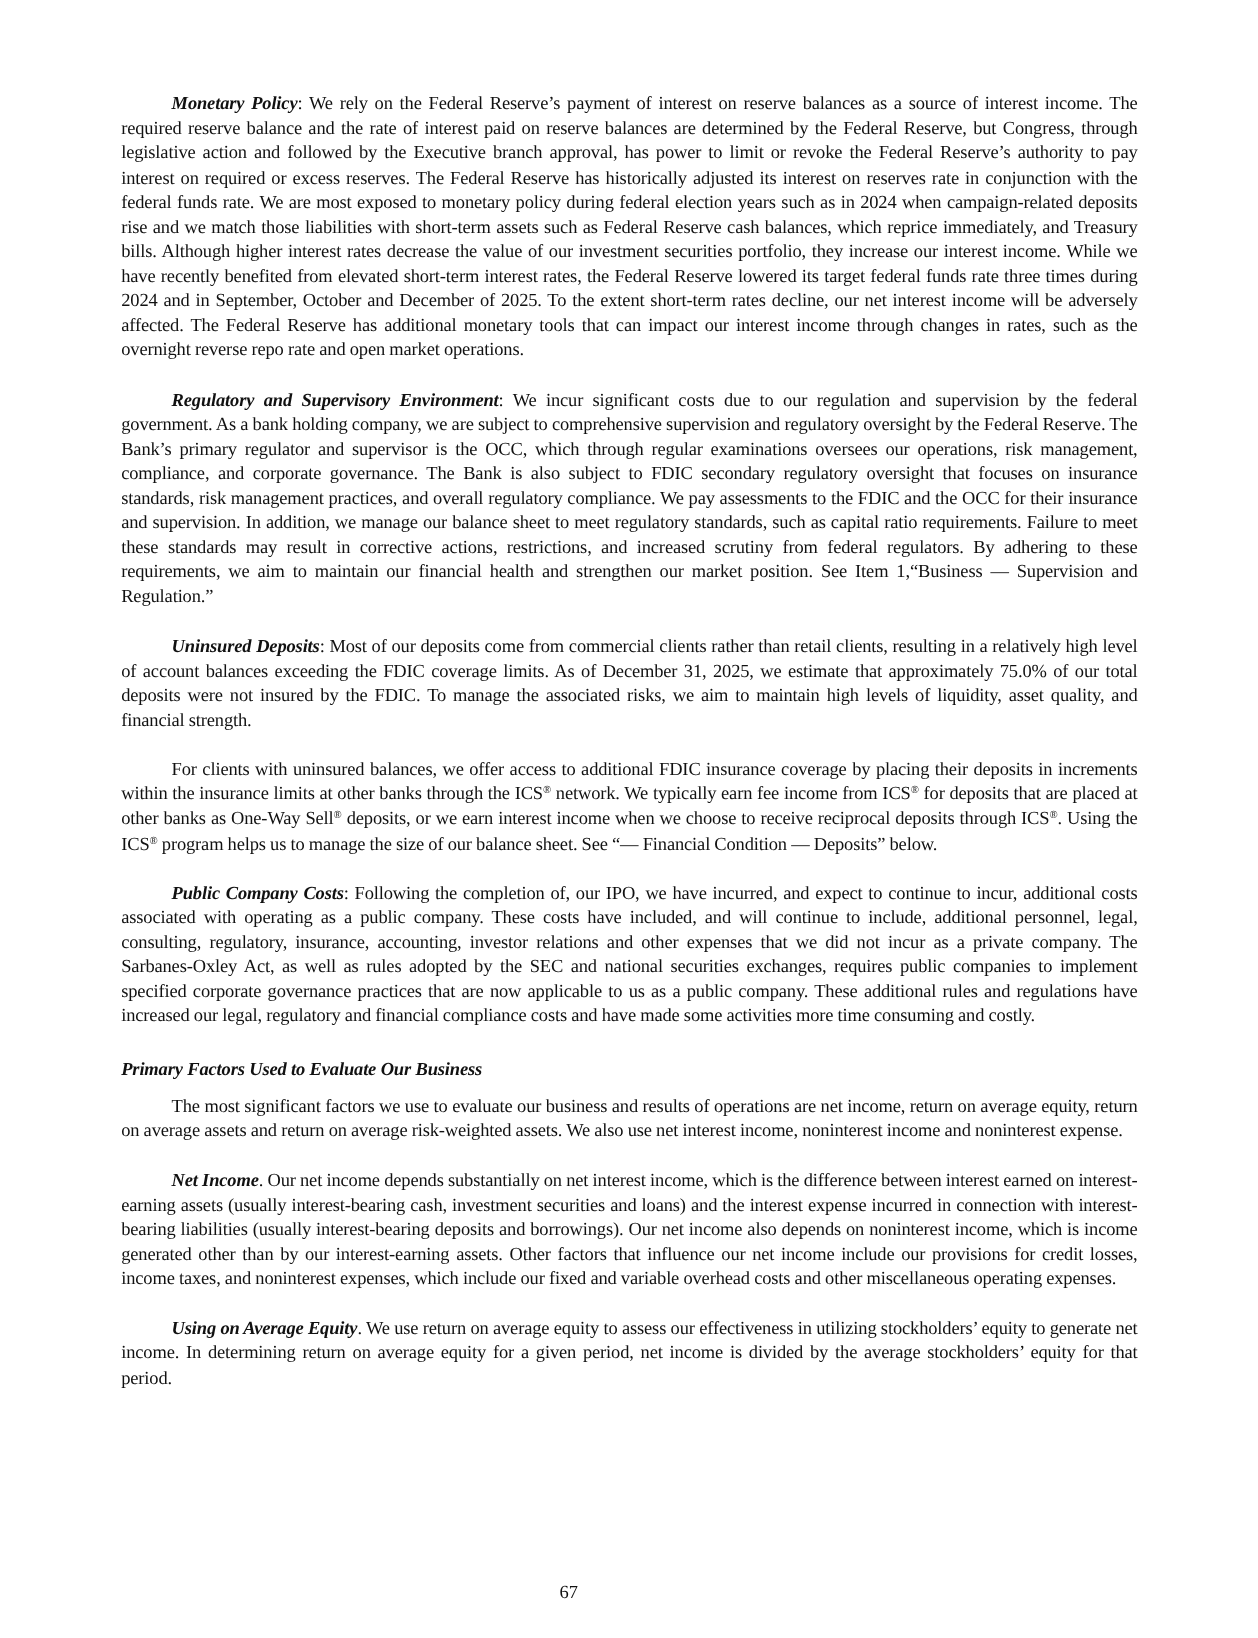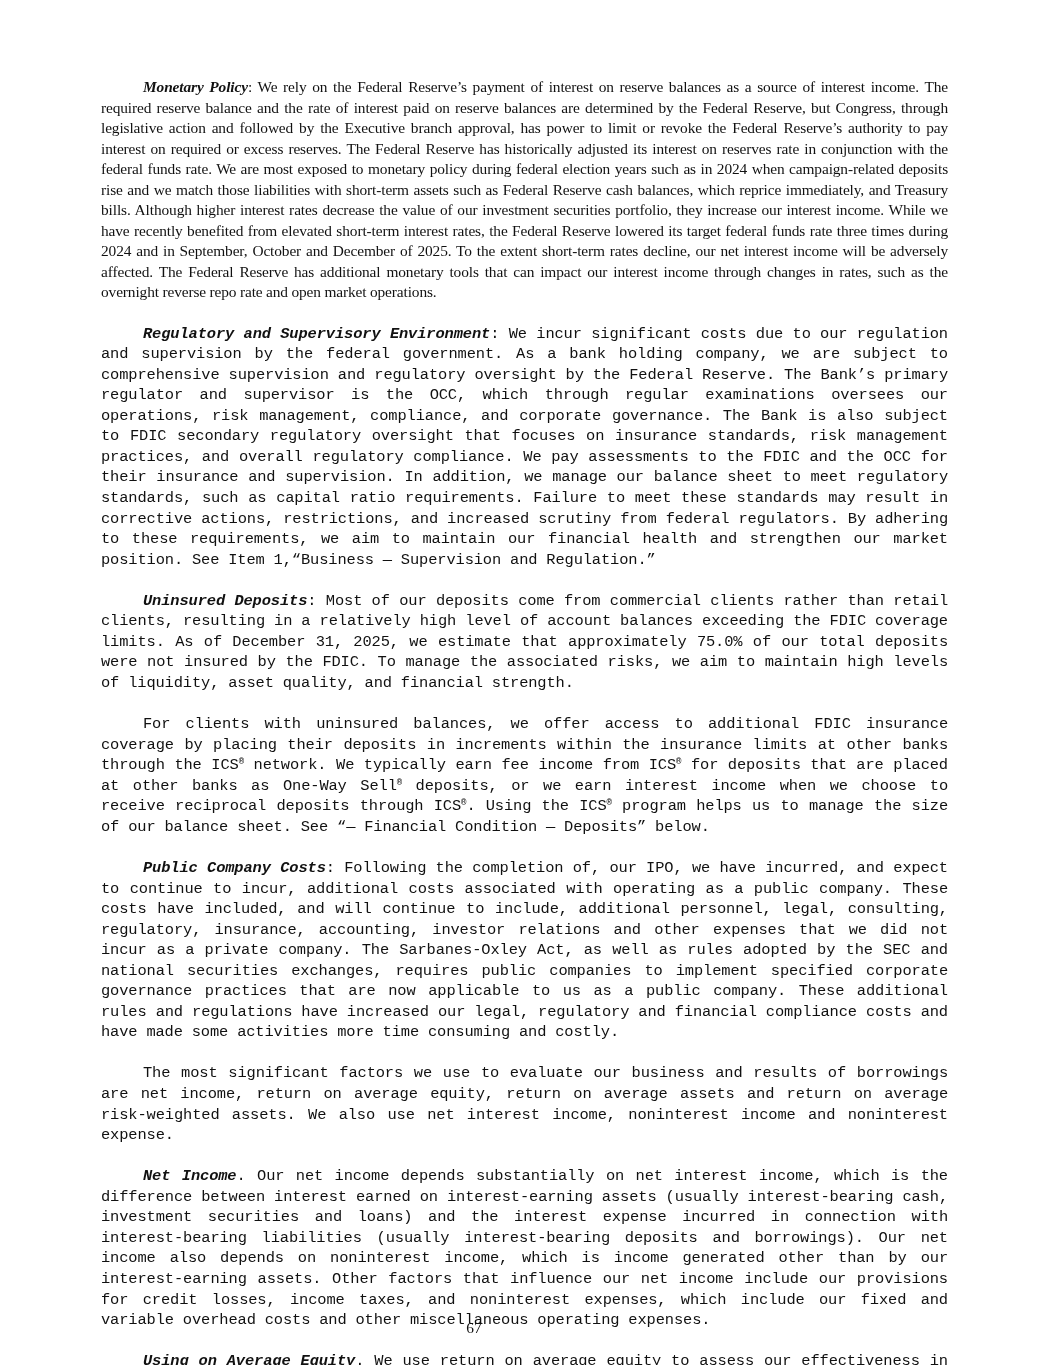--- a/index.html
+++ b/index.html
@@ -23,21 +23,21 @@
     }
     .para {
       margin: 0;
       font-size: 15.4px;
       line-height: 20.55px;
       text-align: justify;
       text-indent: 42px;
       letter-spacing: -0.12px;
       word-spacing: -0.2px;
     }
-    .para + .para { margin-top: 20.6px; font-family: Liberation Mono, monospace; }
+    .para + .para { margin-top: 20.6px; }
     .lead {
       font-weight: bold;
       font-style: italic;
       margin-top: 13px;
     }
     sup {
       font-size: 9px;
       line-height: 0;
       vertical-align: 5px;
     }
@@ -68,22 +68,23 @@
   <p class="para"><span class="lead">Monetary Policy</span><span>:</span><span> We rely on the Federal Reserve’s payment of interest on reserve balances as a source of interest income. The required reserve balance and the rate of interest paid on reserve balances are determined by the Federal Reserve, but Congress, through legislative action and followed by the Executive branch approval, has power to limit or revoke the Federal Reserve’s authority to pay interest on required or excess reserves. The Federal Reserve has historically adjusted its interest on reserves rate in conjunction with the federal funds rate. We are most exposed to monetary policy during federal election years such as in 2024 when campaign-related deposits rise and we match those liabilities with short-term assets such as Federal Reserve cash balances, which reprice immediately, and Treasury bills. Although higher interest rates decrease the value of our investment securities portfolio, they increase our interest income. While we have recently benefited from elevated short-term interest rates, the Federal Reserve lowered its target federal funds rate three times during 2024 and in September, October and December of 2025. To the extent short-term rates decline, our net interest income will be adversely affected. The Federal Reserve has additional monetary tools that can impact our interest income through changes in rates, such as the overnight reverse repo rate and open market operations.</span></p>
 
   <p class="para"><span class="lead">Regulatory and Supervisory Environment</span><span>:</span><span> We incur significant costs due to our regulation and supervision by the federal government. As a bank holding company, we are subject to comprehensive supervision and regulatory oversight by the Federal Reserve. The Bank’s primary regulator and supervisor is the OCC, which through regular examinations oversees our operations, risk management, compliance, and corporate governance. The Bank is also subject to FDIC secondary regulatory oversight that focuses on insurance standards, risk management practices, and overall regulatory compliance. We pay assessments to the FDIC and the OCC for their insurance and supervision. In addition, we manage our balance sheet to meet regulatory standards, such as capital ratio requirements. Failure to meet these standards may result in corrective actions, restrictions, and increased scrutiny from federal regulators. By adhering to these requirements, we aim to maintain our financial health and strengthen our market position. See Item 1,“Business — Supervision and Regulation.”</span></p>
 
   <p class="para"><span class="lead">Uninsured Deposits</span><span>:</span><span> Most of our deposits come from commercial clients rather than retail clients, resulting in a relatively high level of account balances exceeding the FDIC coverage limits. As of December 31, 2025, we estimate that approximately 75.0% of our total deposits were not insured by the FDIC. To manage the associated risks, we aim to maintain high levels of liquidity, asset quality, and financial strength.</span></p>
 
   <p class="para"><span>For clients with uninsured balances, we offer access to additional FDIC insurance coverage by placing their deposits in increments within the insurance limits at other banks through the ICS</span><sup>®</sup><span> network. We typically earn fee income from ICS</span><sup>®</sup><span> for deposits that are placed at other banks as One-Way Sell</span><sup>®</sup><span> deposits, or we earn interest income when we choose to receive reciprocal deposits through ICS</span><sup>®</sup><span>. Using the ICS</span><sup>®</sup><span> program helps us to manage the size of our balance sheet. See “— Financial Condition — Deposits” below.</span></p>
 
   <p class="para"><span class="lead">Public Company Costs</span><span>:</span><span> Following the completion of, our IPO, we have incurred, and expect to continue to incur, additional costs associated with operating as a public company. These costs have included, and will continue to include, additional personnel, legal, consulting, regulatory, insurance, accounting, investor relations and other expenses that we did not incur as a private company. The Sarbanes-Oxley Act, as well as rules adopted by the SEC and national securities exchanges, requires public companies to implement specified corporate governance practices that are now applicable to us as a public company. These additional rules and regulations have increased our legal, regulatory and financial compliance costs and have made some activities more time consuming and costly.</span></p>
 
+  <h3 class="heading">Primary Factors Used to Evaluate Our Business</h3>
 
-  <p class="para">The most significant factors we use to evaluate our business and results of borrowings are net income, return on average equity, return on average assets and return on average risk-weighted assets. We also use net interest income, noninterest income and noninterest expense.</p>
+  <p class="para">The most significant factors we use to evaluate our business and results of operations are net income, return on average equity, return on average assets and return on average risk-weighted assets. We also use net interest income, noninterest income and noninterest expense.</p>
 
   <p class="para"><span class="lead">Net Income</span><span>.</span><span> Our net income depends substantially on net interest income, which is the difference between interest earned on interest-earning assets (usually interest-bearing cash, investment securities and loans) and the interest expense incurred in connection with interest-bearing liabilities (usually interest-bearing deposits and borrowings). Our net income also depends on noninterest income, which is income generated other than by our interest-earning assets. Other factors that influence our net income include our provisions for credit losses, income taxes, and noninterest expenses, which include our fixed and variable overhead costs and other miscellaneous operating expenses.</span></p>
 
   <p class="para"><span class="lead">Using on Average Equity</span><span>.</span><span> We use return on average equity to assess our effectiveness in utilizing stockholders’ equity to generate net income. In determining return on average equity for a given period, net income is divided by the average stockholders’ equity for that period.</span></p>
 
 </div>
 
 <div class="page-number">67</div>
 
 </body></html>

